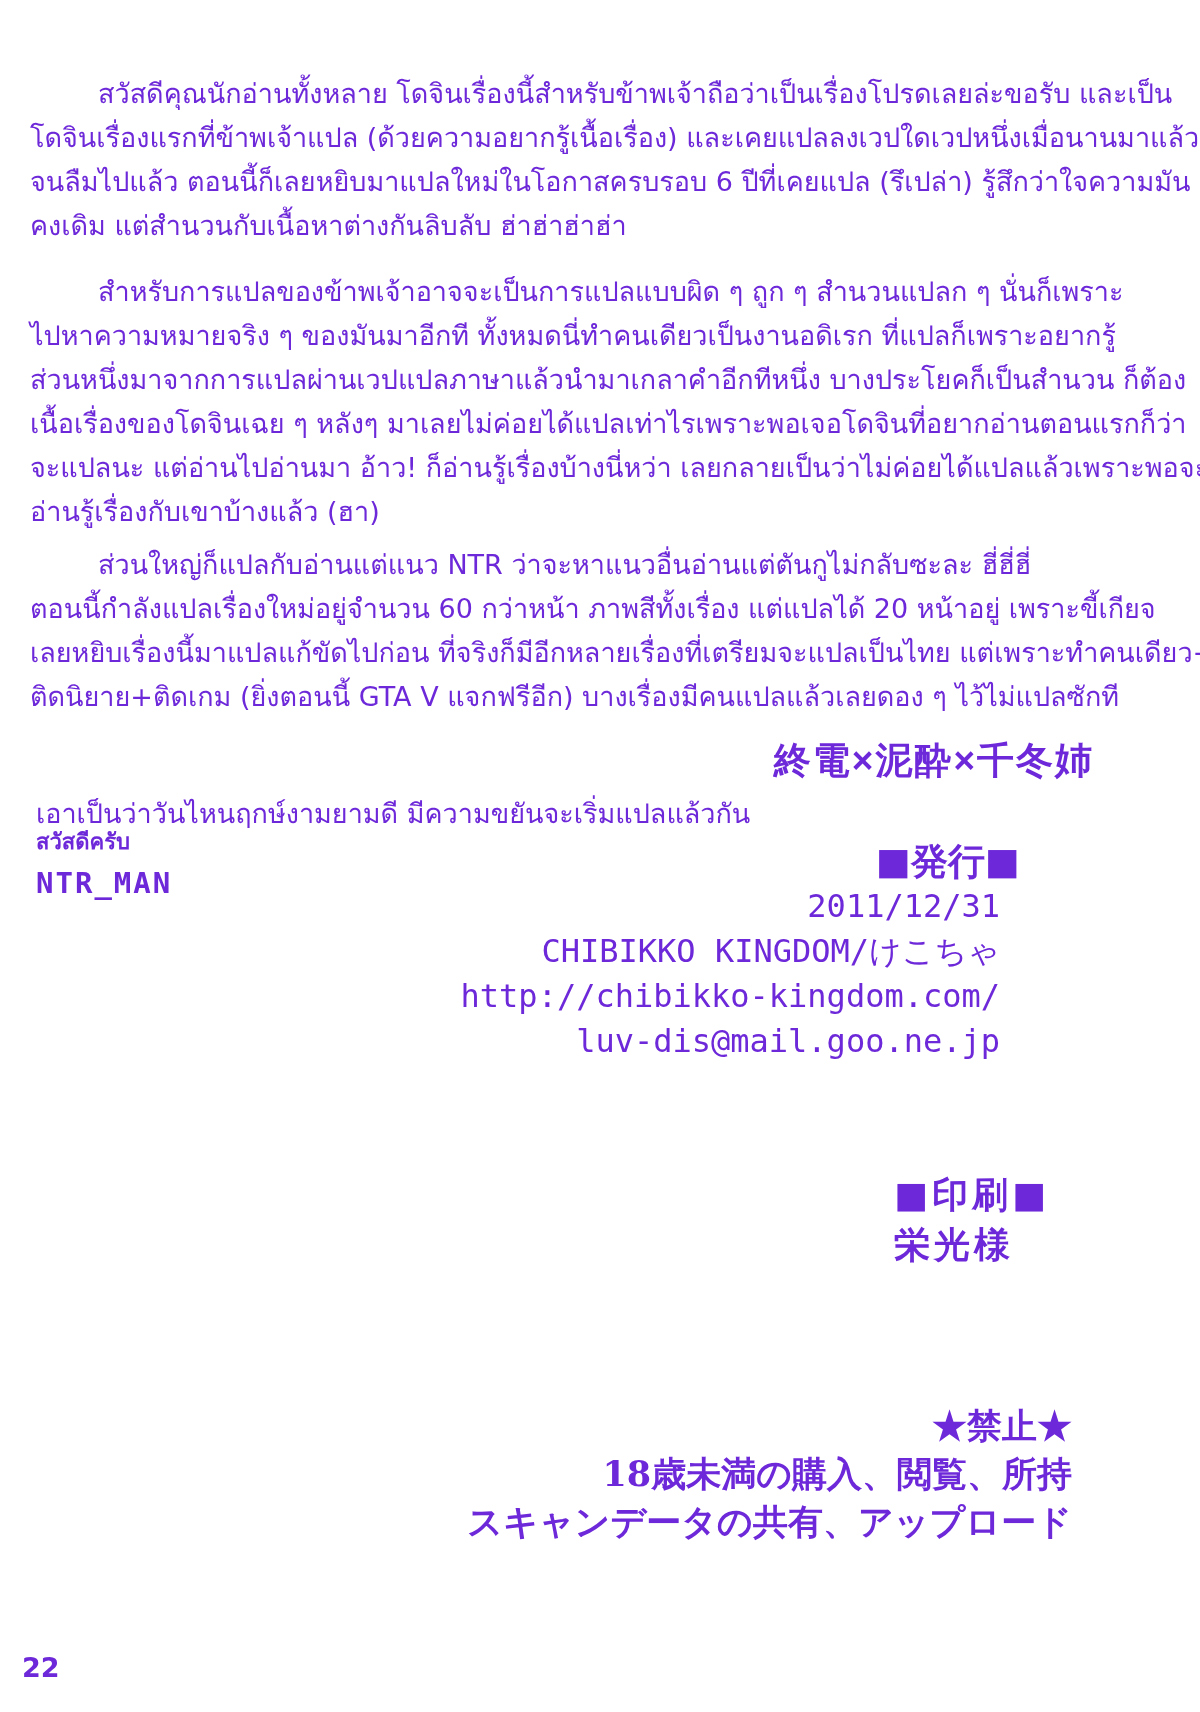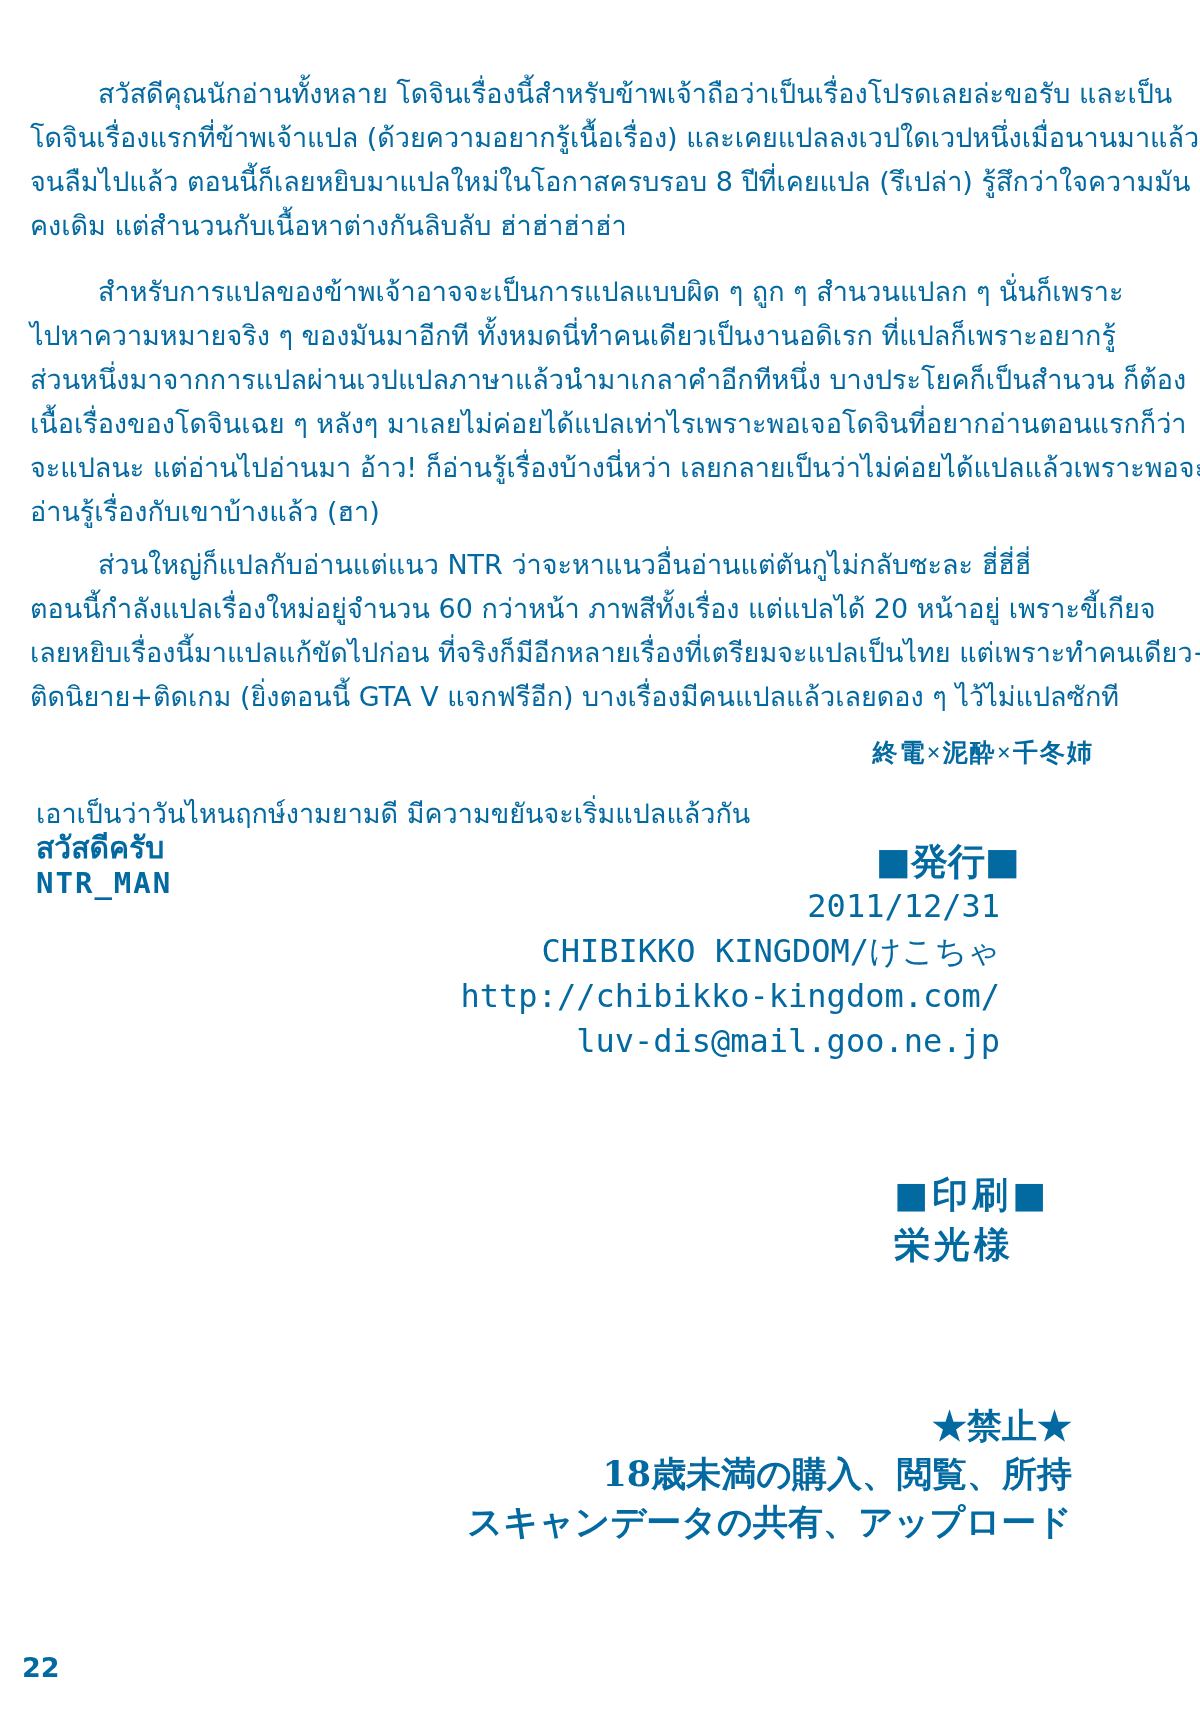--- a/index.html
+++ b/index.html
@@ -1,21 +1,21 @@
 <!DOCTYPE html>
 <html><head>
 <meta charset="utf-8">
 <style>
   html,body { margin:0; padding:0; background:#e8e8e8; }
   .page {
     position:relative;
     width:1200px; height:1712px;
     margin:0 auto;
     background:#ffffff;
-    color:#0369a1;
+    color:#6d28d9;
     overflow:hidden;
   }
   .thai-par {
     position:absolute;
     left:30px;
     width:1085px;
     font-family:"DejaVu Sans", sans-serif;
     font-size:27px;
   }
   .thai-par .line {
@@ -26,22 +26,22 @@
   }
   .indent { padding-left:68px; }
   .thai-single {
     position:absolute;
     font-family:"DejaVu Sans", sans-serif;
     white-space:nowrap;
   }
   .jp-title {
     position:absolute;
     top:736px; right:106px;
-    font-family:Liberation Serif, serif;
-    font-size:25px;
+    font-family:Liberation Sans, sans-serif;
+    font-size:37px;
     font-weight:bold;
     letter-spacing:2px;
     white-space:nowrap;
   }
   .pub-block {
     position:absolute;
     top:840px; right:200px;
     text-align:right;
     font-family:"DejaVu Sans Mono", monospace;
     font-size:32px;
@@ -70,21 +70,21 @@
     top:1402px; right:128px;
     text-align:right;
     font-family:"DejaVu Serif", serif;
     font-size:35px;
     font-weight:bold;
     line-height:48px;
     white-space:nowrap;
   }
   .greeting {
     left:36px; top:824px;
-    font-size:30px;
+    font-size:22px;
     font-weight:bold;
   }
   .signature {
     position:absolute;
     left:36px; top:866px;
     font-family:"DejaVu Sans Mono", monospace;
     font-size:29px;
     font-weight:bold;
     letter-spacing:2px;
   }
@@ -101,21 +101,21 @@
   }
 </style>
 </head>
 <body>
 
 <div class="page">
 
   <div class="thai-par" style="top:72px;">
     <span class="line indent">สวัสดีคุณนักอ่านทั้งหลาย โดจินเรื่องนี้สำหรับข้าพเจ้าถือว่าเป็นเรื่องโปรดเลยล่ะขอรับ และเป็น</span>
     <span class="line">โดจินเรื่องแรกที่ข้าพเจ้าแปล (ด้วยความอยากรู้เนื้อเรื่อง) และเคยแปลลงเวปใดเวปหนึ่งเมื่อนานมาแล้ว</span>
-    <span class="line">จนลืมไปแล้ว ตอนนี้ก็เลยหยิบมาแปลใหม่ในโอกาสครบรอบ 8 ปีที่เคยแปล (รึเปล่า) รู้สึกว่าใจความมัน</span>
+    <span class="line">จนลืมไปแล้ว ตอนนี้ก็เลยหยิบมาแปลใหม่ในโอกาสครบรอบ 6 ปีที่เคยแปล (รึเปล่า) รู้สึกว่าใจความมัน</span>
     <span class="line">คงเดิม แต่สำนวนกับเนื้อหาต่างกันลิบลับ ฮ่าฮ่าฮ่าฮ่า</span>
   </div>
 
   <div class="thai-par" style="top:270px;">
     <span class="line indent">สำหรับการแปลของข้าพเจ้าอาจจะเป็นการแปลแบบผิด ๆ ถูก ๆ สำนวนแปลก ๆ นั่นก็เพราะ</span>
     <span class="line">ไปหาความหมายจริง ๆ ของมันมาอีกที ทั้งหมดนี่ทำคนเดียวเป็นงานอดิเรก ที่แปลก็เพราะอยากรู้</span>
     <span class="line">ส่วนหนึ่งมาจากการแปลผ่านเวปแปลภาษาแล้วนำมาเกลาคำอีกทีหนึ่ง บางประโยคก็เป็นสำนวน ก็ต้อง</span>
     <span class="line">เนื้อเรื่องของโดจินเฉย ๆ หลังๆ มาเลยไม่ค่อยได้แปลเท่าไรเพราะพอเจอโดจินที่อยากอ่านตอนแรกก็ว่า</span>
     <span class="line">จะแปลนะ แต่อ่านไปอ่านมา อ้าว! ก็อ่านรู้เรื่องบ้างนี่หว่า เลยกลายเป็นว่าไม่ค่อยได้แปลแล้วเพราะพอจะ</span>
     <span class="line">อ่านรู้เรื่องกับเขาบ้างแล้ว (ฮา)</span>

